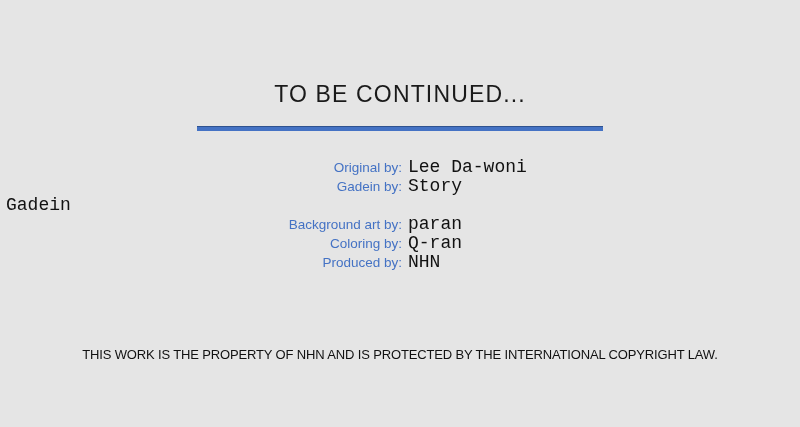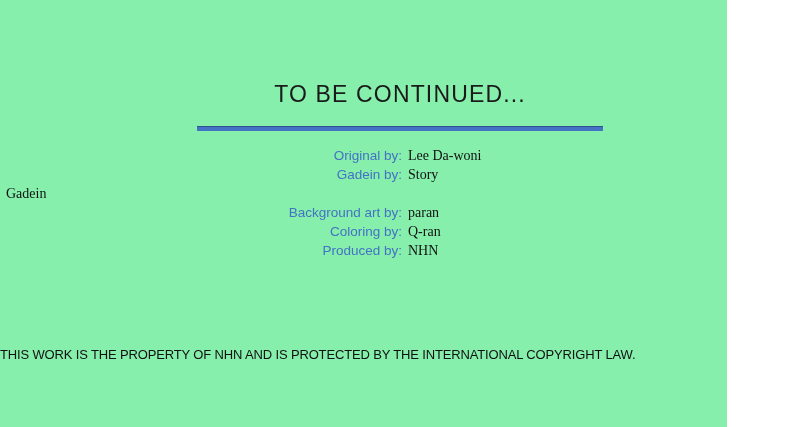--- a/index.html
+++ b/index.html
@@ -10,23 +10,23 @@
     width: 800px;
     height: 427px;
     background: #ffffff;
     font-family: "Liberation Sans", sans-serif;
     overflow: hidden;
     position: relative;
   }
 
   .slide {
     position: relative;
-    width: 727px;
+    width: 800px;
     height: 427px;
-    background: #86efac;
+    background: #e5e5e5;
   }
 
   
   .title-block {
     position: absolute;
     top: 80px;
     left: 0;
     width: 800px;
     text-align: center;
   }
@@ -48,21 +48,21 @@
     width: 406px;
     height: 5px;
     background: #4472C4;
     border-top: 1px solid #2f528f;
     box-sizing: border-box;
   }
 
   
   .credits {
     position: absolute;
-    top: 146px;
+    top: 158px;
     left: 0;
     width: 800px;
   }
   .credit-row {
     display: flex;
     align-items: baseline;
     justify-content: flex-start;
     height: 19px;
     line-height: 19px;
   }
@@ -71,32 +71,32 @@
     text-align: right;
     color: #4472C4;
     font-size: 13.5px;
     font-family: "Liberation Sans", sans-serif;
     white-space: nowrap;
     padding-right: 0;
   }
   .credit-value {
     padding-left: 6px;
     color: #111111;
-    font-size: 14px;
-    font-family: Liberation Serif, serif;
+    font-size: 18px;
+    font-family: Liberation Mono, monospace;
     white-space: nowrap;
   }
 
   
   .copyright {
     position: absolute;
     top: 344px;
     left: 0;
     width: 800px;
-    text-align: left;
+    text-align: center;
   }
   .copyright-line {
     font-family: "Liberation Sans", sans-serif;
     font-size: 13px;
     color: #111111;
     line-height: 22px;
     letter-spacing: -0.15px;
     white-space: nowrap;
   }
 </style>

